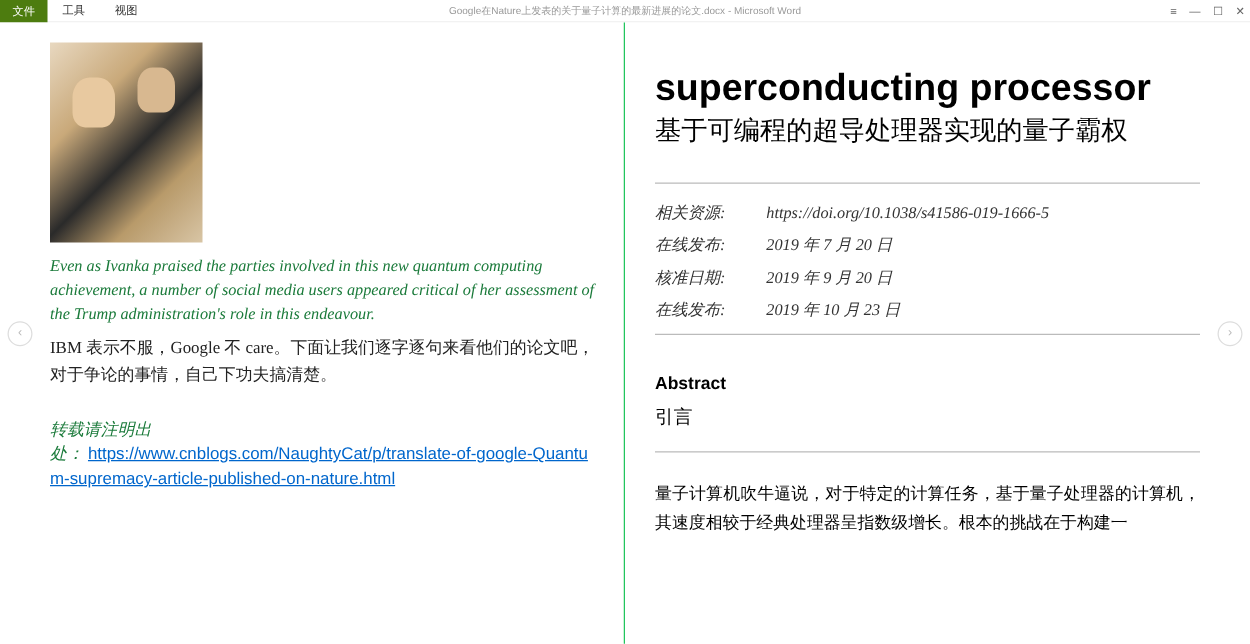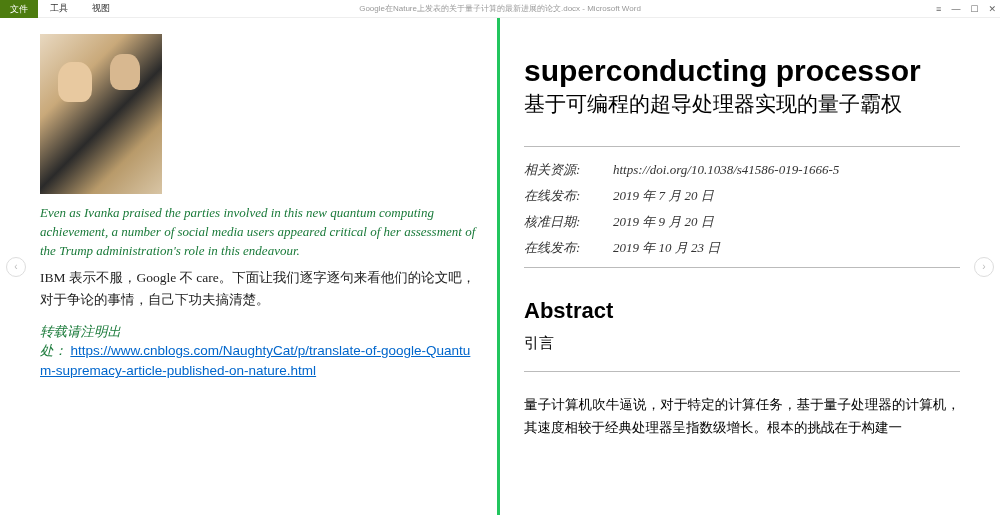--- a/index.html
+++ b/index.html
@@ -8,38 +8,38 @@
   .menubar .file-tab { background: #4d7c0f; color: #fff; padding: 2px 10px; height: 18px; line-height: 14px; }
   .menubar .tab { padding: 2px 12px; color: #333; }
   .menubar .title { position: absolute; left: 50%; transform: translateX(-50%); color: #999; font-size: 8px; }
   .menubar .wcontrols { position: absolute; right: 4px; display: flex; gap: 10px; color: #666; font-size: 9px; }
   .canvas { position: absolute; top: 18px; left: 0; right: 0; bottom: 0; background: #fff; }
   .page-nav { position: absolute; top: 50%; transform: translateY(-50%); width: 20px; height: 20px; border: 1px solid #ddd; border-radius: 50%; display: flex; align-items: center; justify-content: center; color: #bbb; font-size: 10px; background: #fff; }
   .page-nav.left { left: 6px; }
   .page-nav.right { right: 6px; }
   .cols { display: flex; height: 100%; }
   .col { padding: 16px 20px 0 40px; }
-  .col.left { width: 500px; border-right: 3px solid #22c55e; }
+  .col.left { width: 500px; border-right: 1px solid #22c55e; }
   .col.right { width: 500px; padding-left: 24px; padding-right: 40px; }
   .photo { width: 122px; height: 160px; background: linear-gradient(135deg, #e8d8c0 0%, #c9a97a 30%, #2a2a2a 55%, #b89a6a 75%, #d8c5a5 100%); margin-bottom: 10px; position: relative; overflow: hidden; }
   .photo::before { content:""; position:absolute; left:18px; top:28px; width:34px; height:40px; background:#e8c9a0; border-radius:40% 40% 30% 30%; }
   .photo::after { content:""; position:absolute; right:22px; top:20px; width:30px; height:36px; background:#d8b890; border-radius:40% 40% 30% 30%; }
   .caption { color: #1a7a3a; font-style: italic; font-family: Georgia, 'Times New Roman', serif; font-size: 13px; line-height: 1.45; margin-bottom: 6px; }
   .body-zh { font-size: 13.5px; line-height: 1.65; color: #222; font-family: SimSun, serif; }
-  .attrib-label { color: #1a7a3a; font-style: italic; font-family: Georgia, serif; font-size: 13.5px; display: block; margin-top: 12px; }
+  .attrib-label { color: #1a7a3a; font-style: italic; font-family: Georgia, serif; font-size: 13.5px; display: block; margin-top: 24px; }
   .attrib-link { color: #0066cc; text-decoration: underline; font-size: 13.5px; line-height: 1.5; word-break: break-all; }
   .h1 { font-size: 30px; font-weight: 700; margin-top: 12px; line-height: 1.15; font-family: Arial, sans-serif; }
   .h1r { font-size: 30px; font-weight: 700; line-height: 1.15; font-family: Arial, sans-serif; margin-top: 20px; }
   .h2zh { font-size: 21px; font-weight: 400; line-height: 1.5; font-family: SimSun, serif; }
   .meta-block { margin-top: 26px; font-size: 13px; line-height: 2.0; font-family: SimSun, serif; }
   .meta-row { display: flex; gap: 17px; }
   .meta-label { font-style: italic; color: #333; width: 72px; flex-shrink: 0; }
   .meta-val { font-style: italic; font-family: Georgia, 'Times New Roman', serif; color: #333; text-align: right; }
   .hr { border: none; border-top: 1px solid #bbb; margin: 6px 0 10px 0; }
-  .abstract-h { font-weight: 700; font-size: 22px; font-family: Arial, sans-serif; margin-top: 30px; }
+  .abstract-h { font-weight: 700; font-size: 14px; font-family: Arial, sans-serif; margin-top: 30px; }
   .abstract-zh { font-size: 15px; margin-top: 10px; font-family: SimSun, serif; }
   .para { font-size: 13.5px; line-height: 1.7; margin-top: 22px; font-family: SimSun, serif; text-align: justify; }
 </style>
 </head>
 <body>
 
 <div class="menubar">
   <div class="file-tab">文件</div>
   <div class="tab">工具</div>
   <div class="tab">视图</div>

